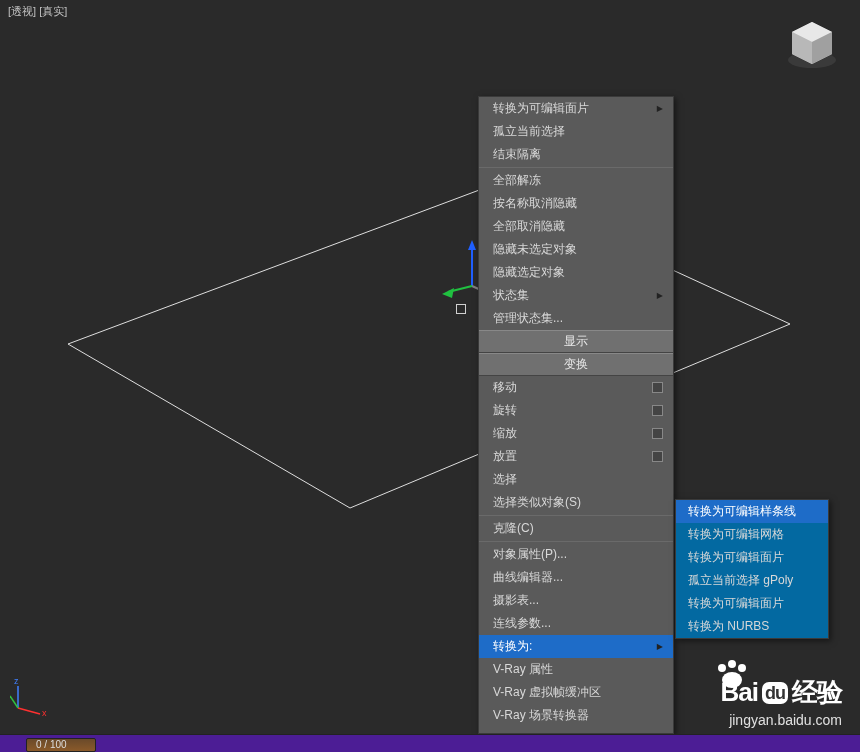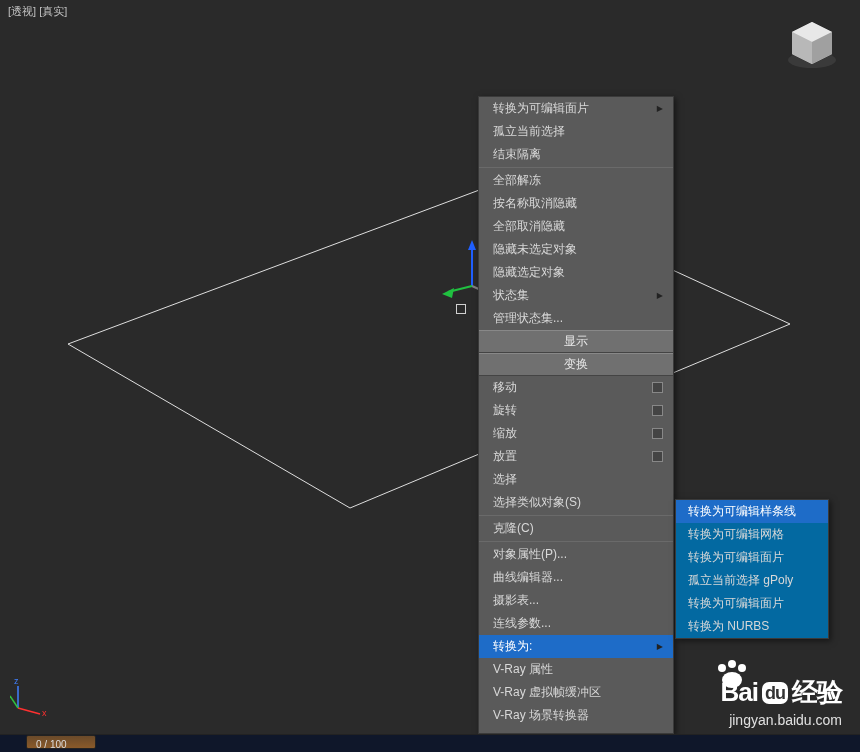--- a/index.html
+++ b/index.html
@@ -32,22 +32,22 @@
       width: 860px; height: 752px;
       pointer-events: none;
     }
     .mini-axis {
       position: absolute; bottom: 36px; left: 10px;
       width: 40px; height: 40px;
     }
     .timeline {
       position: absolute; bottom: 0; left: 0;
       width: 860px; height: 18px;
-      background: #0f172a; border-top: 1px solid #222;
-      display: flex; align-items: flex-start;
+      background: #4c1d95; border-top: 1px solid #222;
+      display: flex; align-items: flex-end;
     }
     .timeline-track {
       margin-left: 26px; width: 70px; height: 14px;
       background: linear-gradient(180deg, #6a4a2a, #8a5a2a);
       border: 1px solid #222; border-radius: 2px;
     }
     .timeline-label {
       position: absolute; left: 36px; bottom: 2px;
       color: #ddd; font-size: 10px;
     }

